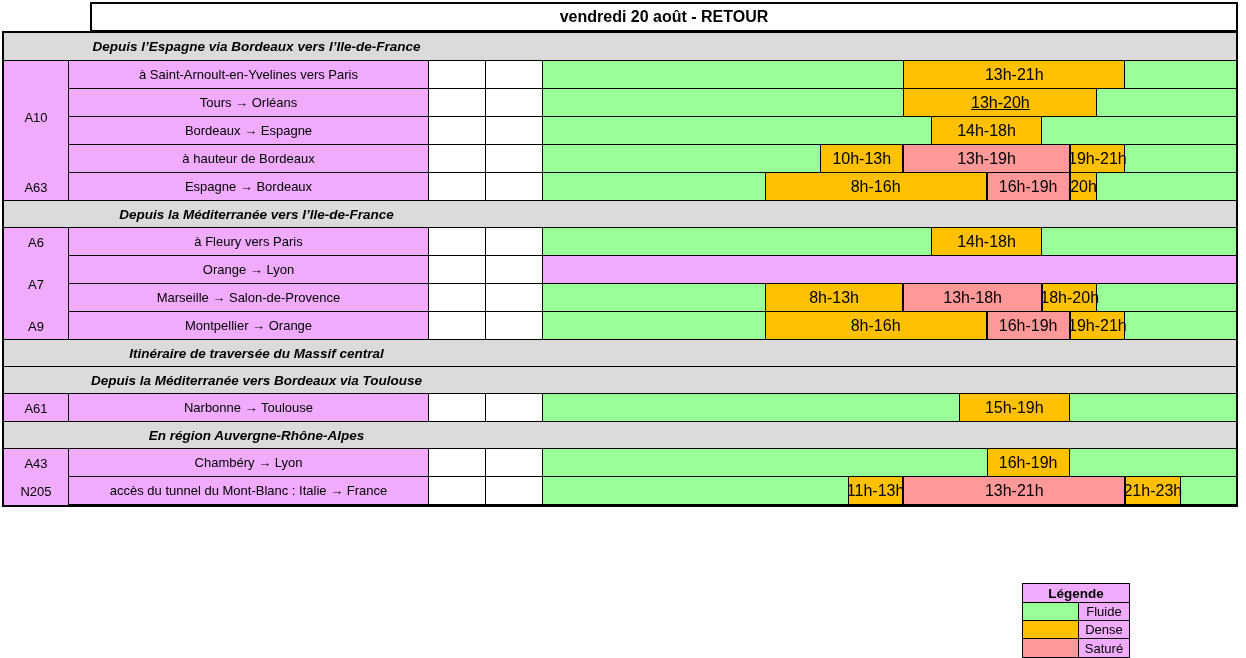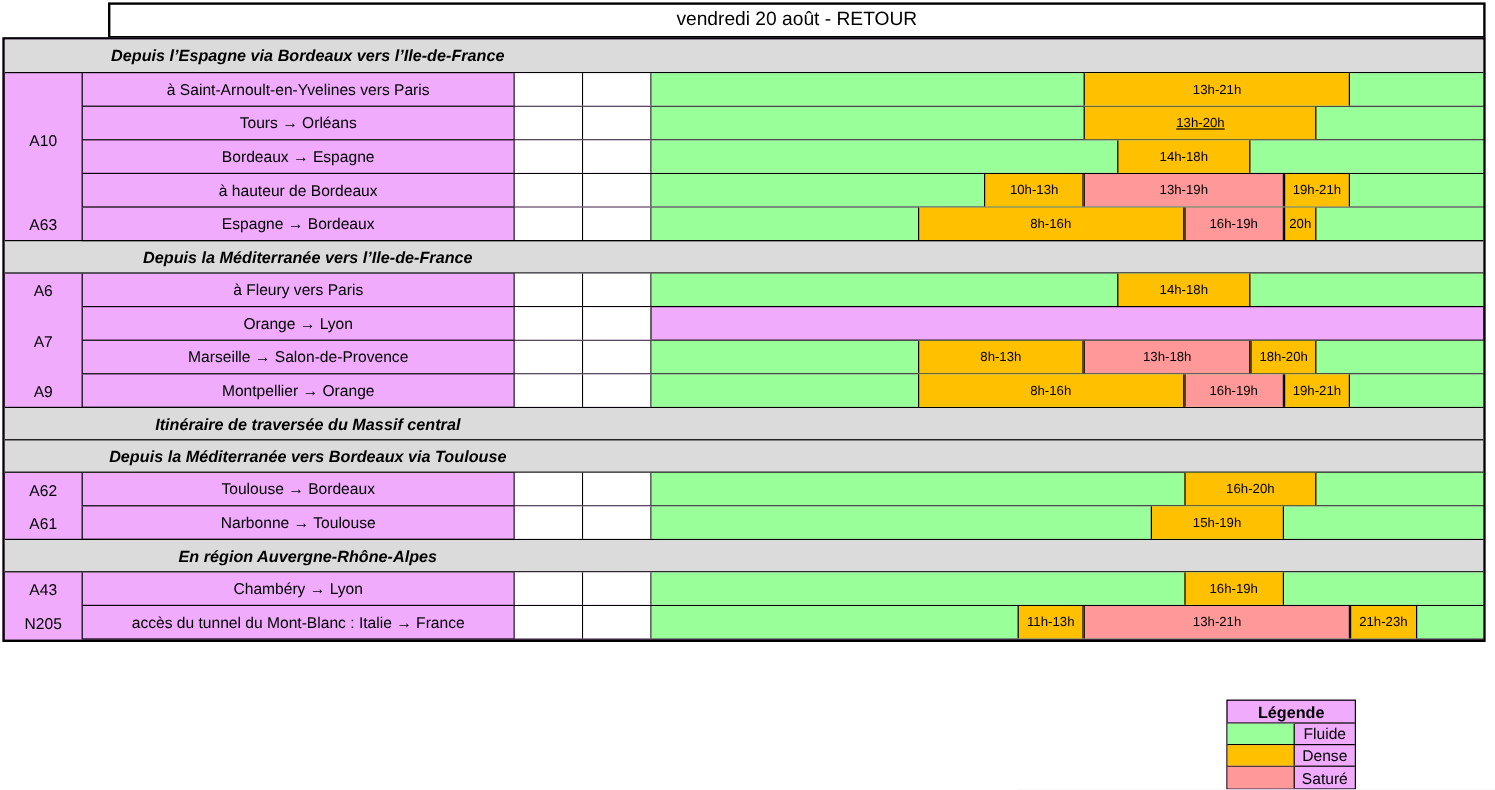--- a/index.html
+++ b/index.html
@@ -14,21 +14,21 @@
     overflow:hidden;
     --fluide:#99FF99;--dense:#FFC000;--sature:#FF9999;--section:#DBDBDB;--line:#000000;
   }
   *{box-sizing:border-box;}
 
   
   .title-row{
     position:absolute;left:90px;top:2px;width:1148px;height:30px;
     border:2px solid var(--line);
     display:flex;align-items:center;justify-content:center;
-    font-size:16px;font-weight:normal;color:#000;
+    font-size:16px;font-weight:bold;color:#000;
   }
 
   
   .traffic-table{
     position:absolute;left:2px;top:31px;width:1236px;
     border:2px solid var(--line);
     background:#f0abfc;
   }
   .section-row{
     height:28px;background:var(--section);
@@ -54,21 +54,21 @@
     font-size:13px;color:#000;white-space:nowrap;
   }
   .small-cell{width:57px;border-right:1px solid var(--line);background:#fff;}
   .timeline-cell{
     flex:1;position:relative;background:var(--fluide);
   }
   .segment{
     position:absolute;top:0;bottom:0;
     border-left:1px solid var(--line);border-right:1px solid var(--line);
     display:flex;align-items:center;justify-content:center;
-    font-size:11px;color:#000;white-space:nowrap;overflow:visible;
+    font-size:16px;color:#000;white-space:nowrap;overflow:visible;
   }
   .segment.dense{background:var(--dense);}
   .segment.sature{background:var(--sature);}
 
   
   .legend{
     position:absolute;left:1022px;top:583px;width:108px;
     border:1px solid var(--line);background:#f0abfc;
   }
   .legend-title{
@@ -202,33 +202,20 @@
           </div>
         </div>
       </div>
       <div class="section-row">
         <div class="section-label">Itinéraire de traversée du Massif central</div>
       </div>
       <div class="section-row">
         <div class="section-label">Depuis la Méditerranée vers Bordeaux via Toulouse</div>
       </div>
       <div class="group-row">
-        <div class="code-cell">A62</div>
-        <div class="routes">
-          <div class="route-row">
-            <div class="route-cell">Toulouse → Bordeaux</div>
-            <div class="small-cell"></div>
-            <div class="small-cell"></div>
-            <div class="timeline-cell">
-              <div class="segment dense" style="left: 64%; width: 16%;">16h-20h</div>
-            </div>
-          </div>
-        </div>
-      </div>
-      <div class="group-row">
         <div class="code-cell">A61</div>
         <div class="routes">
           <div class="route-row">
             <div class="route-cell">Narbonne → Toulouse</div>
             <div class="small-cell"></div>
             <div class="small-cell"></div>
             <div class="timeline-cell">
               <div class="segment dense" style="left: 60%; width: 16%;">15h-19h</div>
             </div>
           </div>

